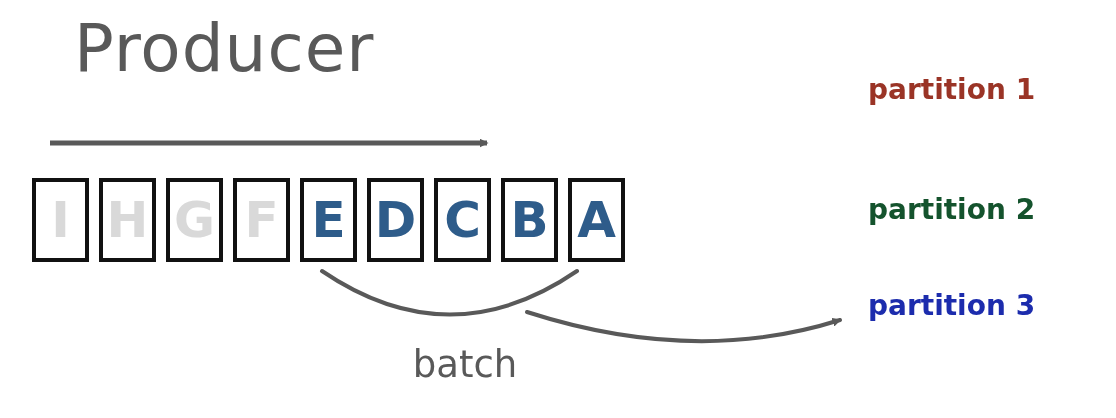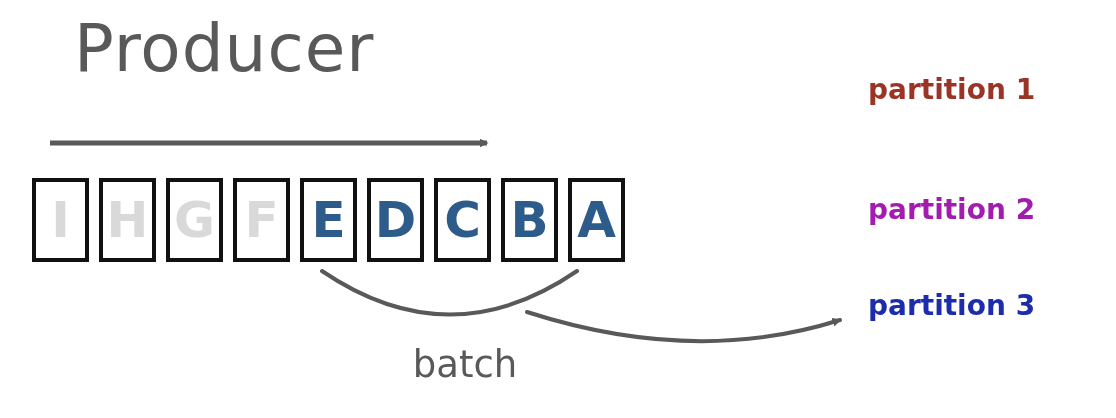--- a/index.html
+++ b/index.html
@@ -120,16 +120,16 @@
       <span class="letter" style="color: rgb(46, 92, 138);">B</span>
     </div>
     <div class="box" style="--i:8">
       <span class="letter" style="color: rgb(46, 92, 138);">A</span>
     </div>
   </div>
 
   <div id="batch-label">batch</div>
 
   <div class="partition" id="partition-0" style="color: rgb(154, 52, 38);">partition 1</div>
-  <div class="partition" id="partition-1" style="color: #a21caf;">partition 2</div>
+  <div class="partition" id="partition-1" style="color: #14532d;">partition 2</div>
   <div class="partition" id="partition-2" style="color: rgb(28, 44, 173);">partition 3</div>
 
 </div>
 
 </body></html>

